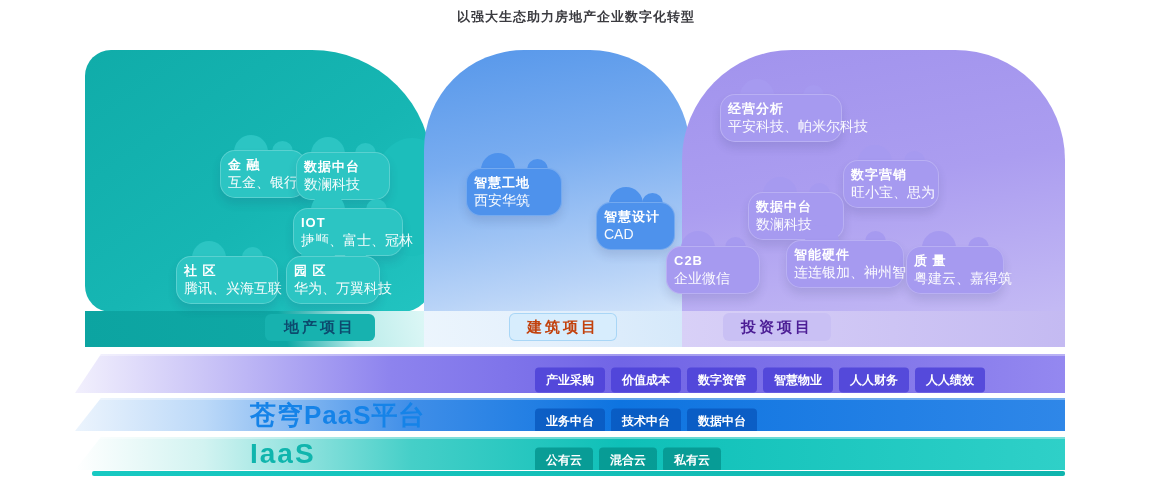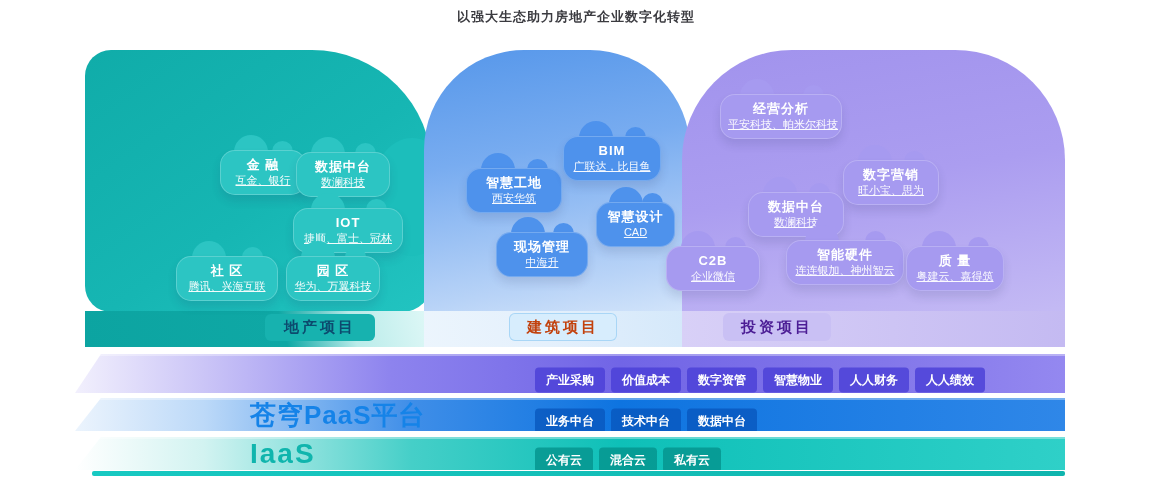--- a/index.html
+++ b/index.html
@@ -34,28 +34,28 @@
 
   .pill { position:absolute; z-index:3; display:flex; align-items:center; justify-content:center;
     font-weight:bold; font-size:15px; letter-spacing:3px; border-radius:6px; }
   .pill-left { left:265px; top:314px; width:110px; height:27px; background:#17b2af; color:#0c4a6e; }
   .pill-mid { left:509px; top:313px; width:108px; height:28px; background:#d7edfd; color:#c2410c;
     box-shadow:inset 0 0 0 1px #a9d6f6; }
   .pill-right { left:723px; top:313px; width:108px; height:28px; background:#c9c0f4; color:#4c1d95; }
 
   
   .cloud { position:absolute; z-index:2; }
-  .cloud .body { position:relative; border-radius:15px; padding:7px 8px 7px; text-align:center;
+  .cloud .body { position:relative; border-radius:15px; padding:7px 8px 7px; text-align:left;
     color:#fff; box-shadow:0 6px 10px rgba(30,40,90,.12), inset 0 0 0 1px rgba(255,255,255,.22); }
   .cloud .body::before { content:""; position:absolute; z-index:-1; top:-15px; left:16%;
     width:34px; height:34px; border-radius:50%; background:inherit; }
   .cloud .body::after { content:""; position:absolute; z-index:-1; top:-9px; right:15%;
     width:21px; height:21px; border-radius:50%; background:inherit; }
   .cloud .ct { position:relative; z-index:2; font-size:13px; font-weight:bold; letter-spacing:1px; line-height:1.25; }
-  .cloud .cs { position:relative; z-index:2; font-size:11px; line-height:1.3; white-space:nowrap; opacity:.95;text-decoration:underline; }
+  .cloud .cs { position:relative; z-index:2; font-size:14px; line-height:1.3; white-space:nowrap; opacity:.95; }
   .t .body { background:#2cc5c3; }
   .b .body { background:#4e92ec; }
   .p .body { background:#a69af0; }
 
   .cl00{left:220px;top:150px;width:86px}  .cl01{left:296px;top:152px;width:94px}
   .cl02{left:293px;top:208px;width:110px} .cl03{left:176px;top:256px;width:102px}
   .cl04{left:286px;top:256px;width:94px}
   .cl10{left:466px;top:168px;width:96px}  .cl11{left:563px;top:136px;width:98px}
   .cl12{left:596px;top:202px;width:79px}  .cl13{left:496px;top:232px;width:92px}
   .cl14{left:666px;top:246px;width:94px}
@@ -140,36 +140,24 @@
         <div class="cs">华为、万翼科技</div>
       </div>
   </div>
 
   <div class="cloud b cl10">
     <div class="body">
         <div class="ct">智慧工地</div>
         <div class="cs">西安华筑</div>
       </div>
   </div>
-  <div class="cloud b cl11">
-    <div class="body">
-        <div class="ct">BIM</div>
-        <div class="cs">广联达，比目鱼</div>
-      </div>
-  </div>
   <div class="cloud b cl12">
     <div class="body">
         <div class="ct">智慧设计</div>
         <div class="cs">CAD</div>
-      </div>
-  </div>
-  <div class="cloud b cl13">
-    <div class="body">
-        <div class="ct">现场管理</div>
-        <div class="cs">中海升</div>
       </div>
   </div>
   <div class="cloud p cl14">
     <div class="body">
         <div class="ct">C2B</div>
         <div class="cs">企业微信</div>
       </div>
   </div>
 
   <div class="cloud p cl20">

